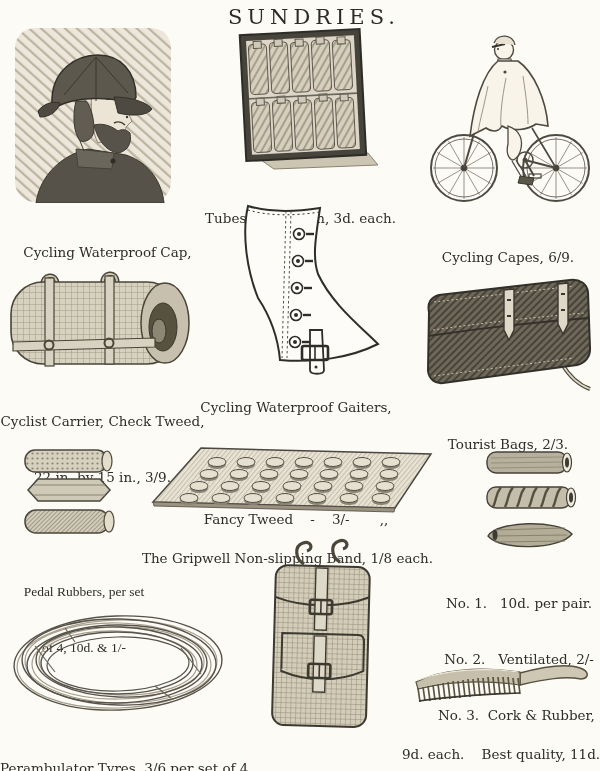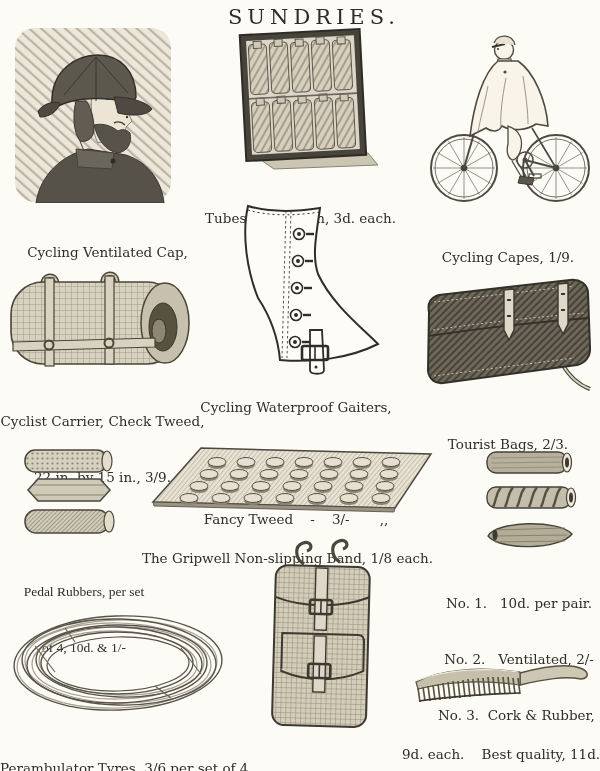--- a/index.html
+++ b/index.html
@@ -54,21 +54,21 @@
 
       <path d="M38,78 C36,42 64,28 84,28 C106,28 122,44 122,70 L118,78 C100,68 60,70 42,80 Z" fill="#5c584e" stroke="#33302a" stroke-width="1.5"></path>
       <path d="M82,30 L50,68 M82,30 L82,74 M82,30 L114,66" stroke="#3a372f" stroke-width="1" fill="none"></path>
 
       <path d="M100,70 C118,70 134,76 138,82 C134,88 120,90 104,86 Z" fill="#4e4a42" stroke="#33302a" stroke-width="1"></path>
 
       <path d="M24,84 C30,76 40,74 46,76 C44,84 36,90 26,90 Z" fill="#4e4a42" stroke="#33302a" stroke-width="1"></path>
     </svg>
   </div>
   <div class="cap" style="left:0px;top:206px;width:215px;">
-    <div>Cycling Ventilated Cap,</div>
+    <div>Cycling Waterproof Cap,</div>
     <div>Black, 1/2.   Tweed, 1/8.</div>
   </div>
 
   <div class="fig" style="left:228px;top:26px;">
     <svg width="150" height="144" viewBox="0 0 150 144">
       <defs>
         <pattern id="p-stripe" width="6" height="6" patternUnits="userSpaceOnUse" patternTransform="rotate(32)">
           <rect width="6" height="6" fill="#d6cfbd"></rect>
           <line x1="1" y1="0" x2="1" y2="6" stroke="#978f7b" stroke-width="1.5"></line>
         </pattern>
@@ -161,21 +161,21 @@
         <path d="M60,58 C56,78 52,92 50,104"></path>
       </g>
       <circle cx="77" cy="44" r="1.6" fill="#4e4a40"></circle>
 
       <path d="M80,98 C92,102 96,112 92,124 C90,130 86,132 84,132 C80,130 78,124 80,116 Z" fill="#f8f4ea" stroke="#4e4a40" stroke-width="1.3"></path>
       <path d="M88,132 L98,148 M84,133 L94,150" stroke="#4e4a40" stroke-width="1.3"></path>
       <path d="M92,148 L106,150 L104,157 L90,155 Z" fill="#5a564a" stroke="#3a372f" stroke-width="1"></path>
     </svg>
   </div>
   <div class="cap" style="left:418px;top:211px;width:180px;">
-    <div>Cycling Capes, 1/9.</div>
+    <div>Cycling Capes, 6/9.</div>
     <div>Black, 3/9.</div>
   </div>
 
   <div class="fig" style="left:5px;top:268px;">
     <svg width="192" height="104" viewBox="0 0 192 104">
       <defs>
         <pattern id="p-check1" width="6" height="6" patternUnits="userSpaceOnUse">
           <rect width="6" height="6" fill="#d7d1bf"></rect>
           <path d="M0,0 L0,6 M0,0 L6,0" stroke="#a29a86" stroke-width="1"></path>
         </pattern>

